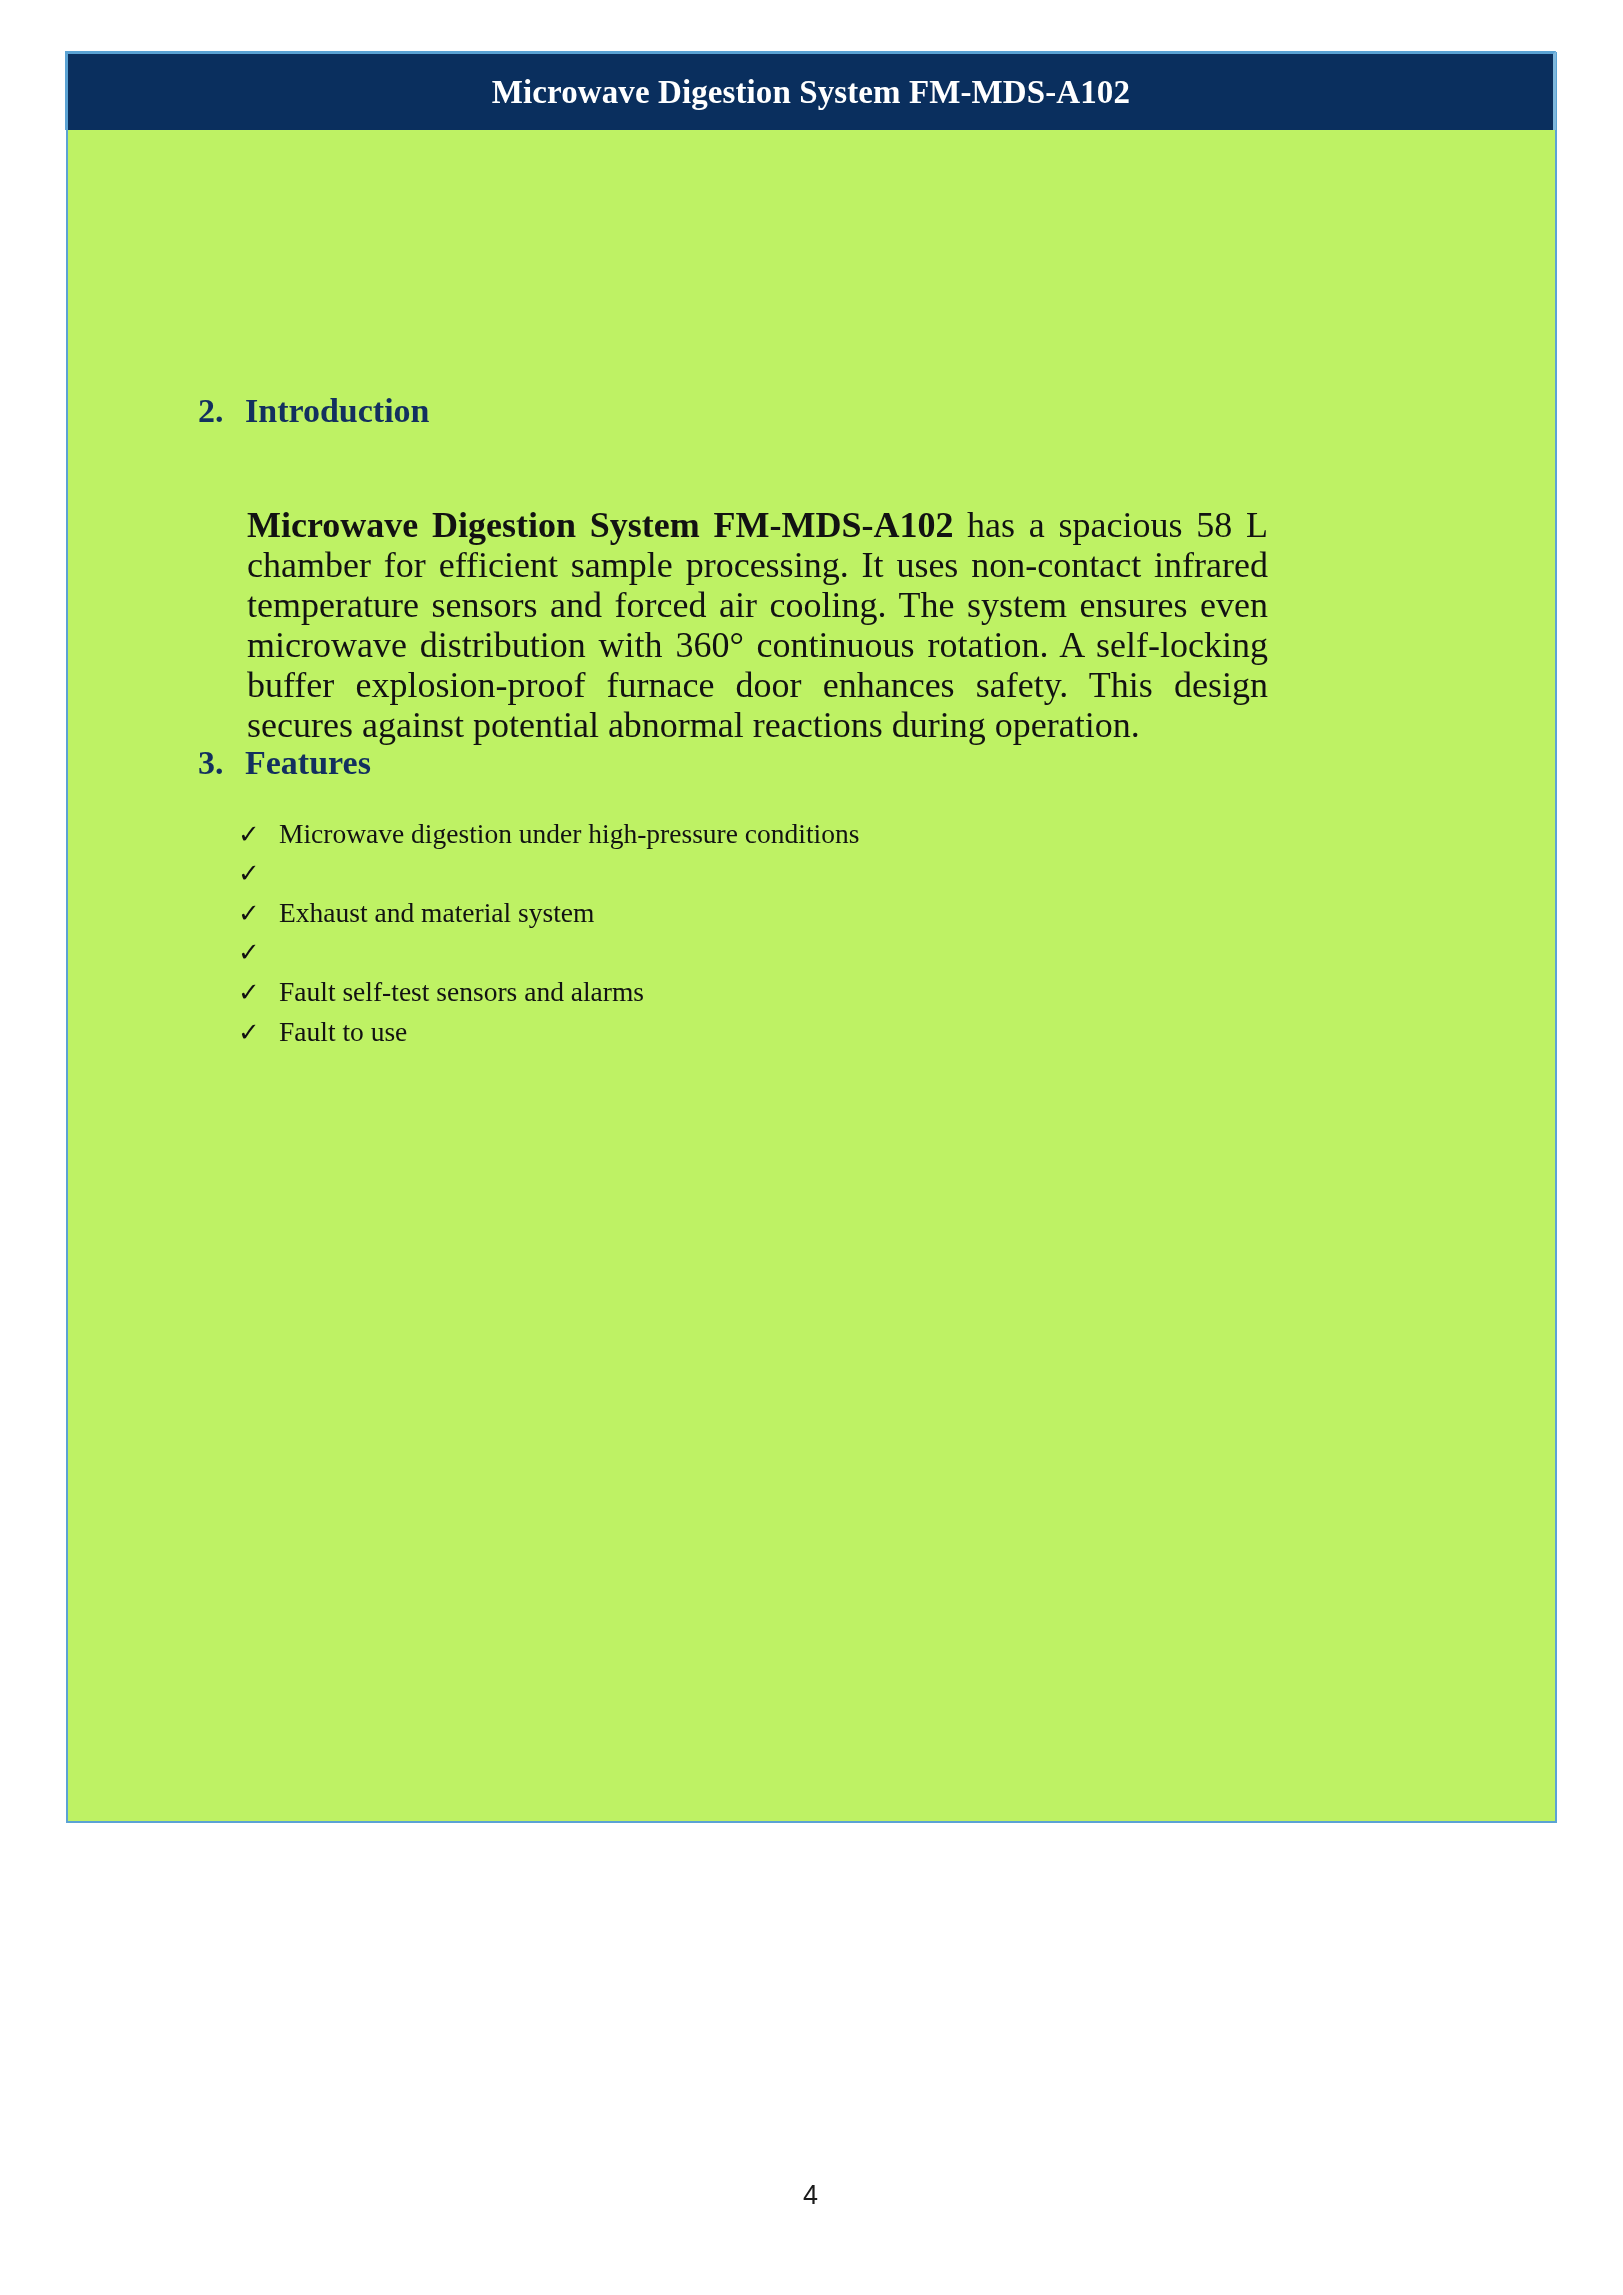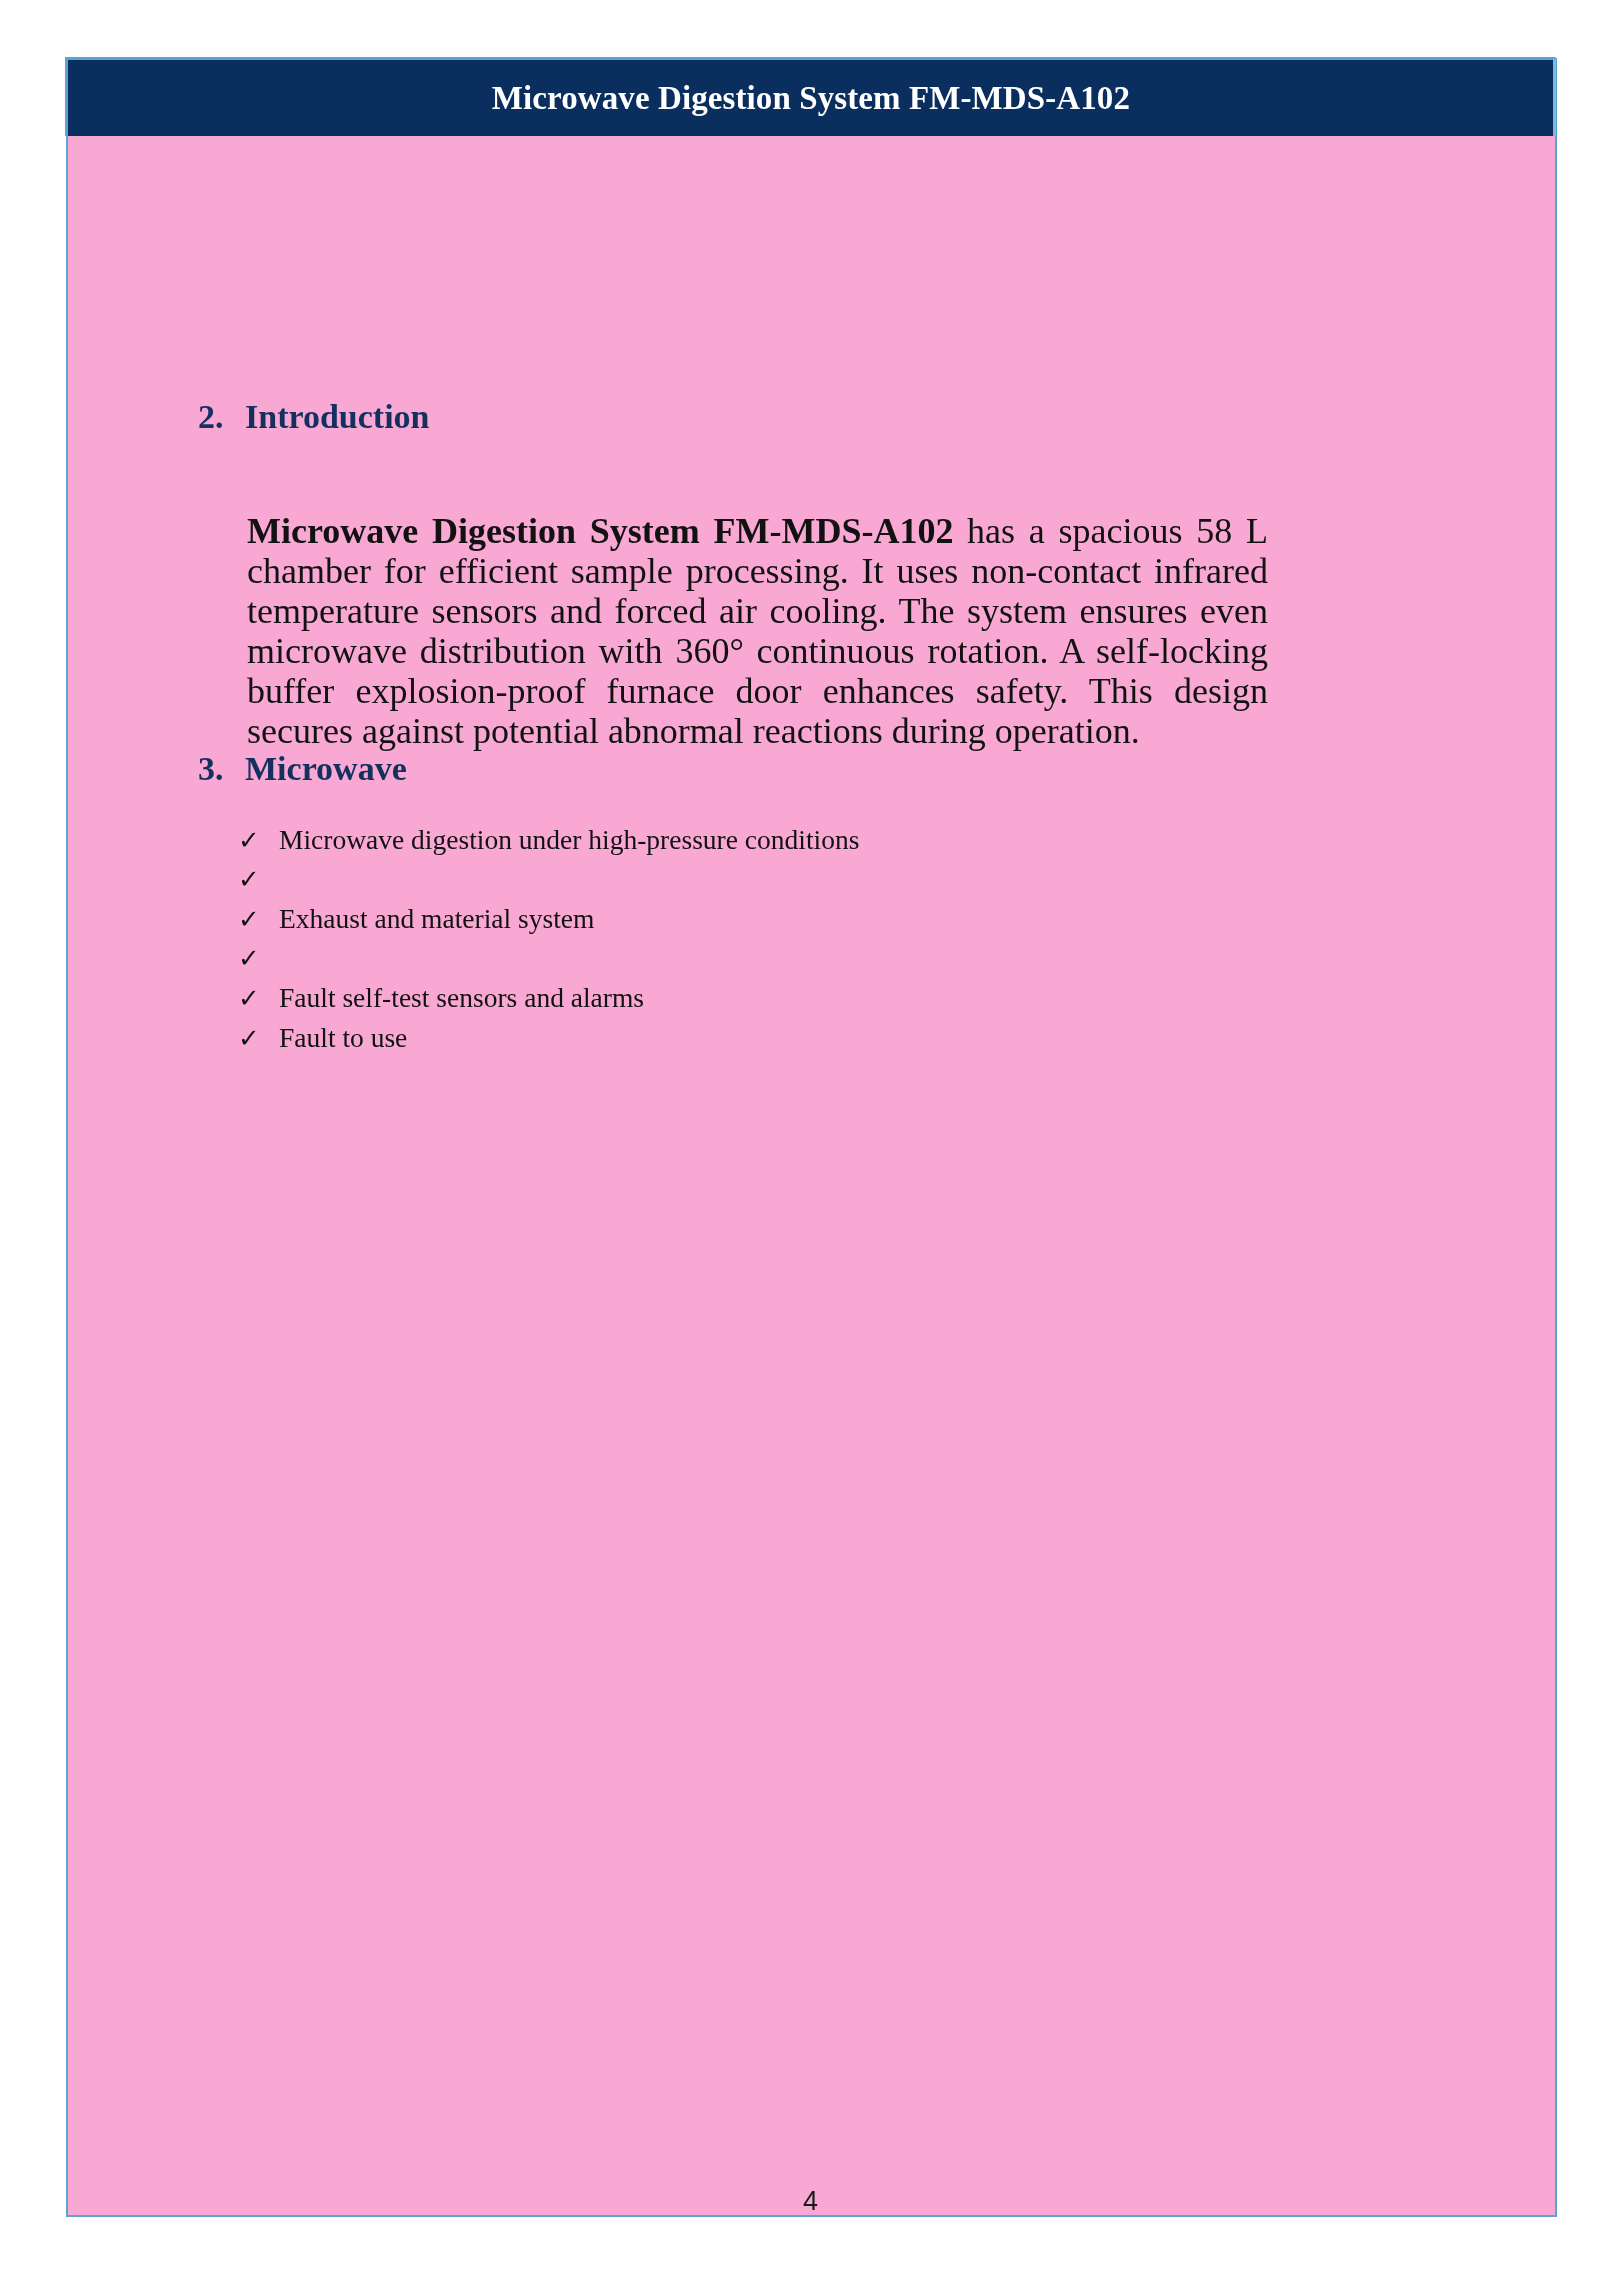--- a/index.html
+++ b/index.html
@@ -11,26 +11,26 @@
     width: 1623px;
     height: 2295px;
     font-family: "Liberation Serif", serif;
     -webkit-font-smoothing: antialiased;
   }
 
   
   .page {
     position: absolute;
     left: 66px;
-    top: 58px;
+    top: 52px;
     width: 1491px;
-    height: 2159px;
+    height: 1771px;
     border: 2.6px solid #5BA3D4;
     box-sizing: border-box;
-    background: #f9a8d4;
+    background: #bef264;
   }
 
   
   .header-band {
     position: absolute;
     left: -2.6px;
     top: -2.6px;
     width: 1491px;
     height: 79px;
     background: #0A2F5E;
@@ -157,21 +157,21 @@
       <span class="section-num">2.</span>
       <span class="section-label">Introduction</span>
     </div>
 
     <p class="body-paragraph">
       <span class="lead">Microwave Digestion System FM-MDS-A102</span><span> has a spacious 58 L chamber for efficient sample processing. It uses non-contact infrared temperature sensors and forced air cooling. The system ensures even microwave distribution with 360° continuous rotation. A self-locking buffer explosion-proof furnace door enhances safety. This design secures against potential abnormal reactions during operation.</span>
     </p>
 
     <div class="section-heading" id="heading-features">
       <span class="section-num">3.</span>
-      <span class="section-label">Microwave</span>
+      <span class="section-label">Features</span>
     </div>
 
     <ul class="feature-list">
       <li class="feature-item">
         <span class="check-icon">✓</span>
         <span class="feature-text">Microwave digestion under high-pressure conditions</span>
       </li>
       <li class="feature-item">
         <span class="check-icon">✓</span>
       </li>

